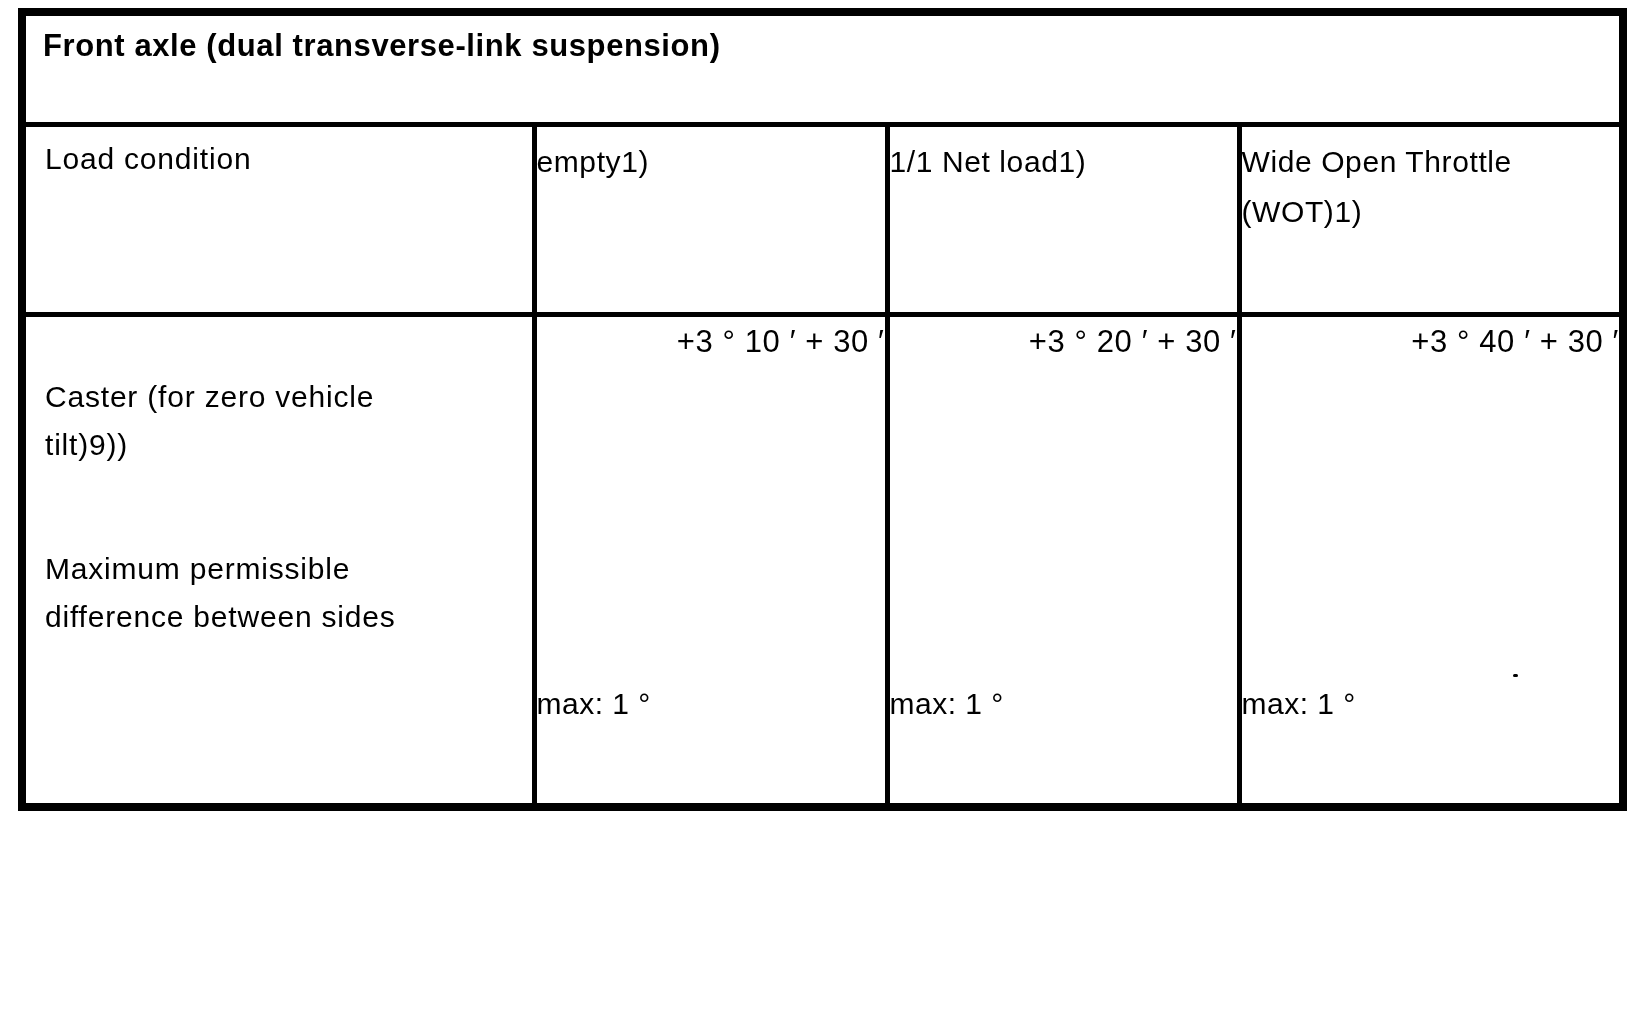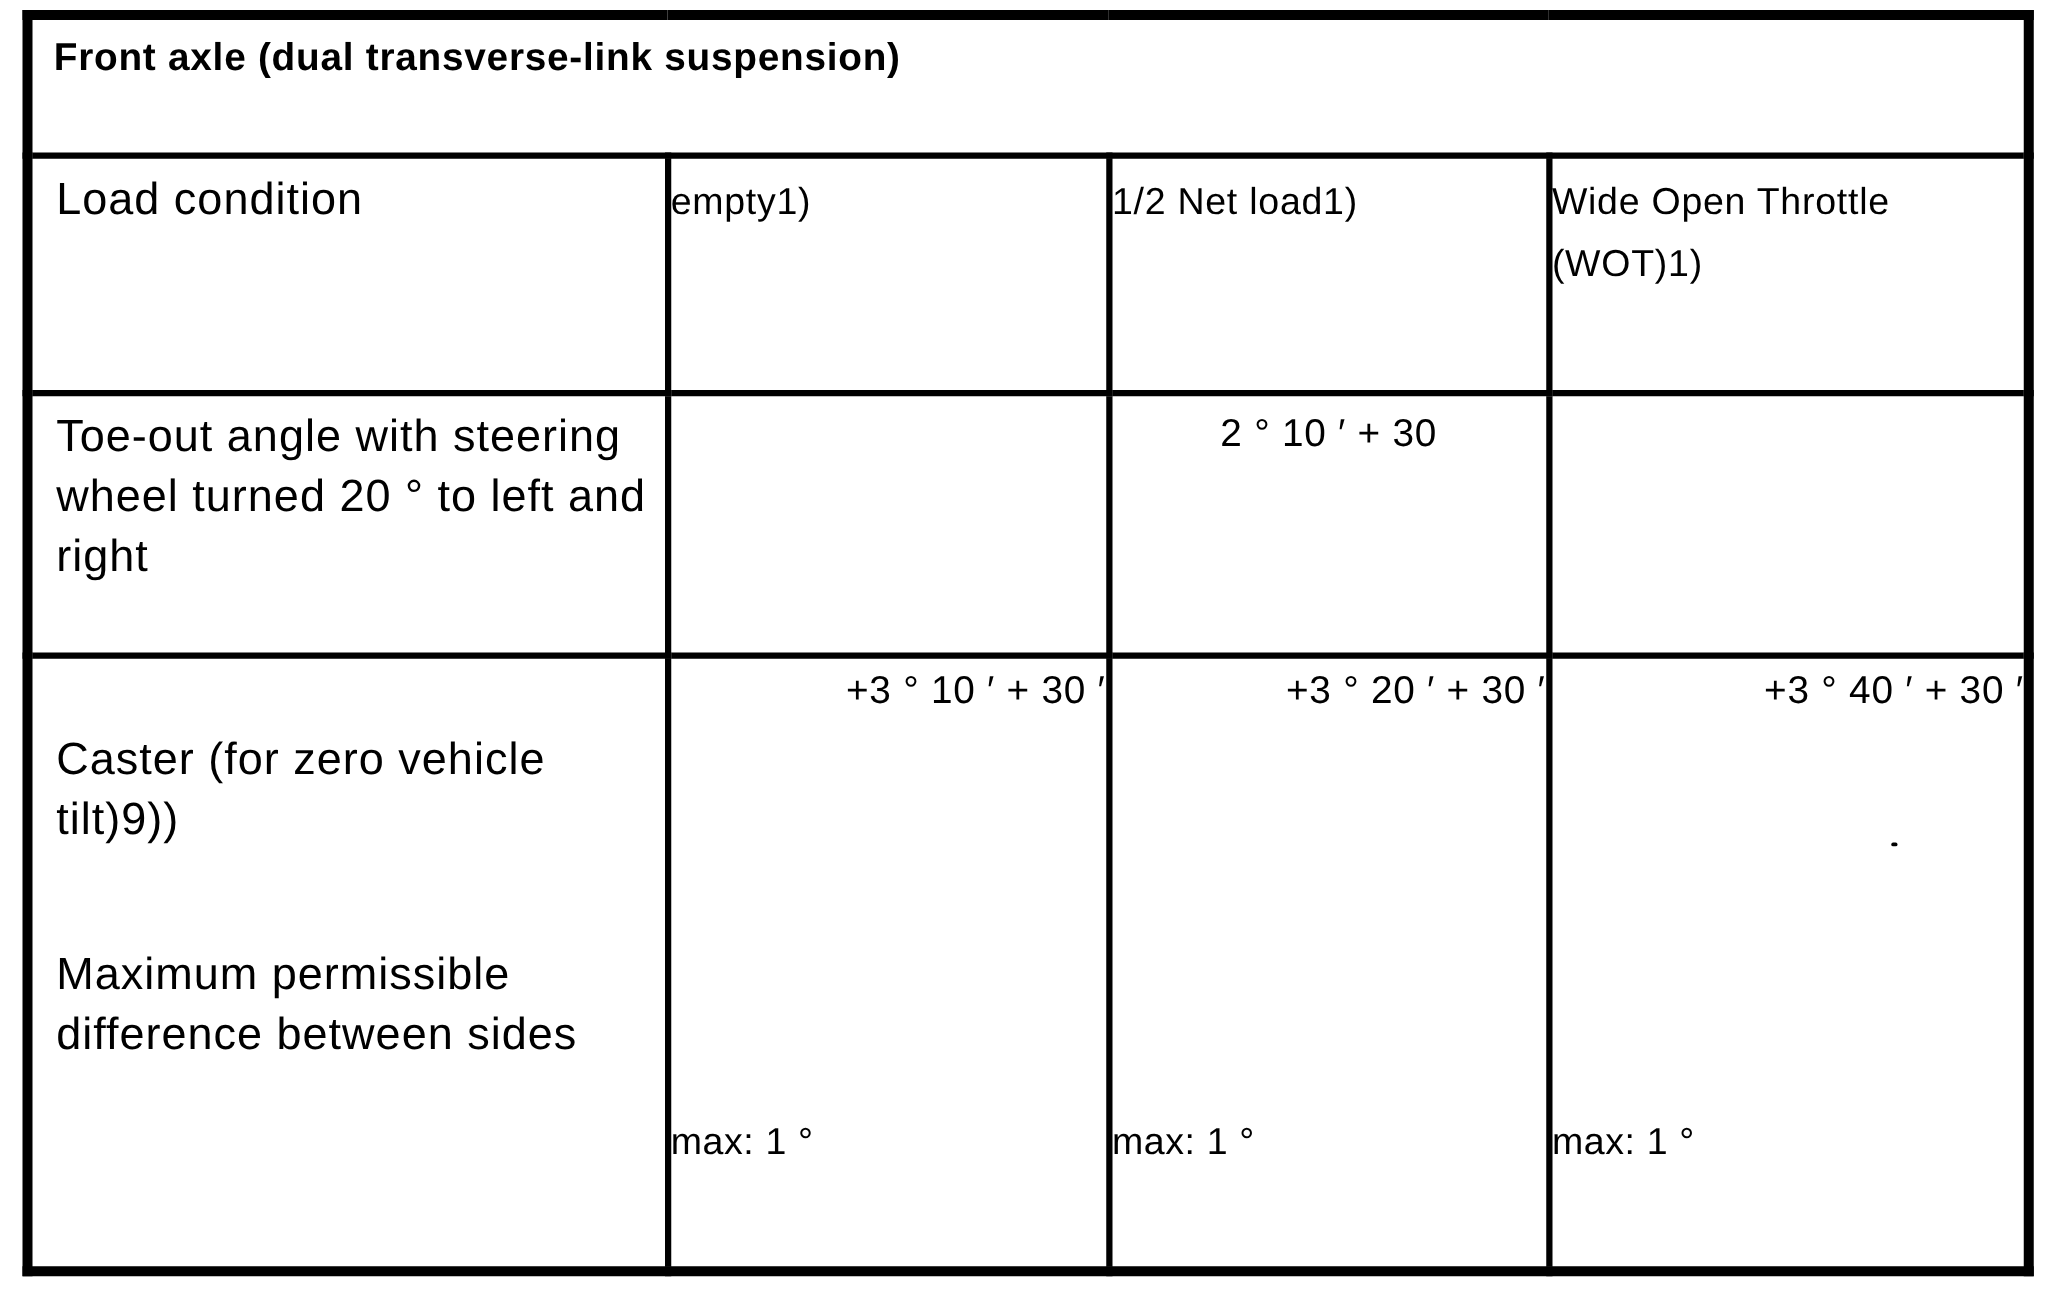--- a/index.html
+++ b/index.html
@@ -33,21 +33,21 @@
   
   td.title-cell {
     font-weight: bold;
     font-size: 31px;
     letter-spacing: 0.6px;
     padding: 12px 0 0 17px;
     white-space: pre-line;
   }
   
   td.label-cell {
-    font-size: 36px;
+    font-size: 30px;
     letter-spacing: 0.8px;
     line-height: 48px;
     padding: 8px 14px 0 19px;
     white-space: pre-line;
   }
   td.header-cell {
     font-size: 30px;
     letter-spacing: 0.6px;
     line-height: 50px;
     padding-top: 10px;
@@ -108,33 +108,25 @@
     </colgroup>
 
     <tbody>
         <tr style="height:112px">
       <td colspan="4" class="title-cell">Front axle (dual transverse-link suspension)</td>
     </tr>
 
     <tr style="height:190px">
       <td class="label-cell">Load condition</td>
       <td class="header-cell">empty1)</td>
-      <td class="header-cell">1/2 Net load1)</td>
+      <td class="header-cell">1/1 Net load1)</td>
       <td class="header-cell">Wide Open Throttle
 (WOT)1)</td>
     </tr>
 
-    <tr style="height:210px">
-      <td class="label-cell">Toe-out angle with steering
-wheel turned 20 ° to left and
-right</td>
-      <td class="value-cell"></td>
-      <td class="value-cell">2 ° 10 ′ + 30</td>
-      <td class="value-cell"></td>
-    </tr>
 
     <tr>
       <td class="label-cell">
         <div style="white-space: pre-line;">Caster (for zero vehicle
 tilt)9))</div>
         <div class="caster-para2" style="white-space: pre-line;">Maximum permissible
 difference between sides</div>
       </td>
       <td>
         <div class="cell-inner">

